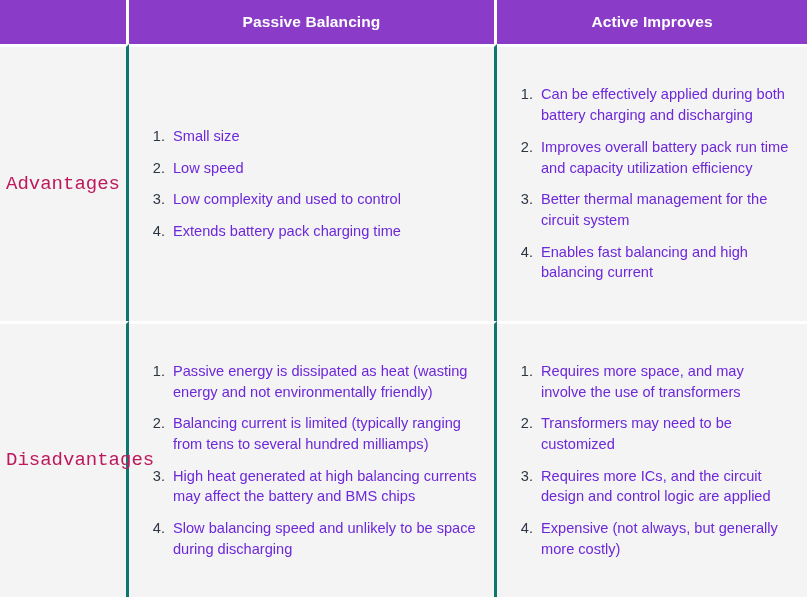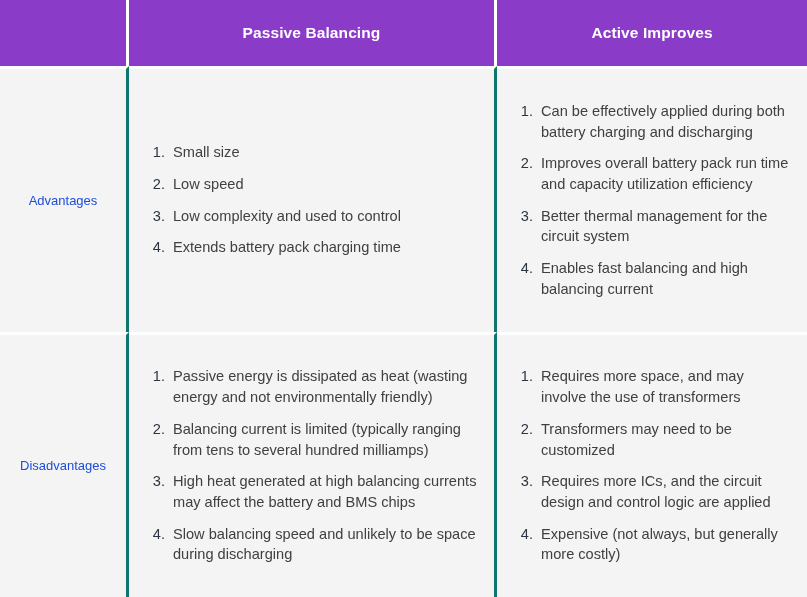--- a/index.html
+++ b/index.html
@@ -23,55 +23,56 @@
     background: #ffffff;
   }
 
   
   .hdr {
     background: #8a3cc8;
     color: #ffffff;
     font-size: 15.5px;
     font-weight: bold;
     text-align: center;
-    height: 52px;
-    padding: 7px;
+    height: 44px;
+    padding: 0;
     vertical-align: middle;
     letter-spacing: .1px;
     border-right: 3px solid #ffffff;
   }
   .hdr.last { border-right: none; }
   .hdr.blank { }
 
   
   .cell {
     background: #f4f4f4;
     vertical-align: middle;
     border-right: 3px solid #0f766e;
     border-top: 3px solid #ffffff;
     padding: 0;
   }
   .cell.last { border-right: none; }
 
   .rowlabel {
-    color: #1d4ed8;
-    font-size: 13px;
+    color: #be185d;
+    font-size: 19px;
     text-align: center;
     padding: 0 6px;
+    font-family: Liberation Mono, monospace;
   }
 
   
   ol.items {
     margin: 0;
     padding: 10px 14px 10px 40px;
     list-style-position: outside;
     list-style-type: decimal;
   }
   ol.items li {
-    color: #404040;
+    color: #6d28d9;
     font-size: 14.6px;
     line-height: 1.42;
     margin: 0 0 11px 0;
     padding-left: 4px;
   }
   ol.items li:last-child { margin-bottom: 0; }
   ol.items li::marker {
     color: #2d3541;
   }
 

